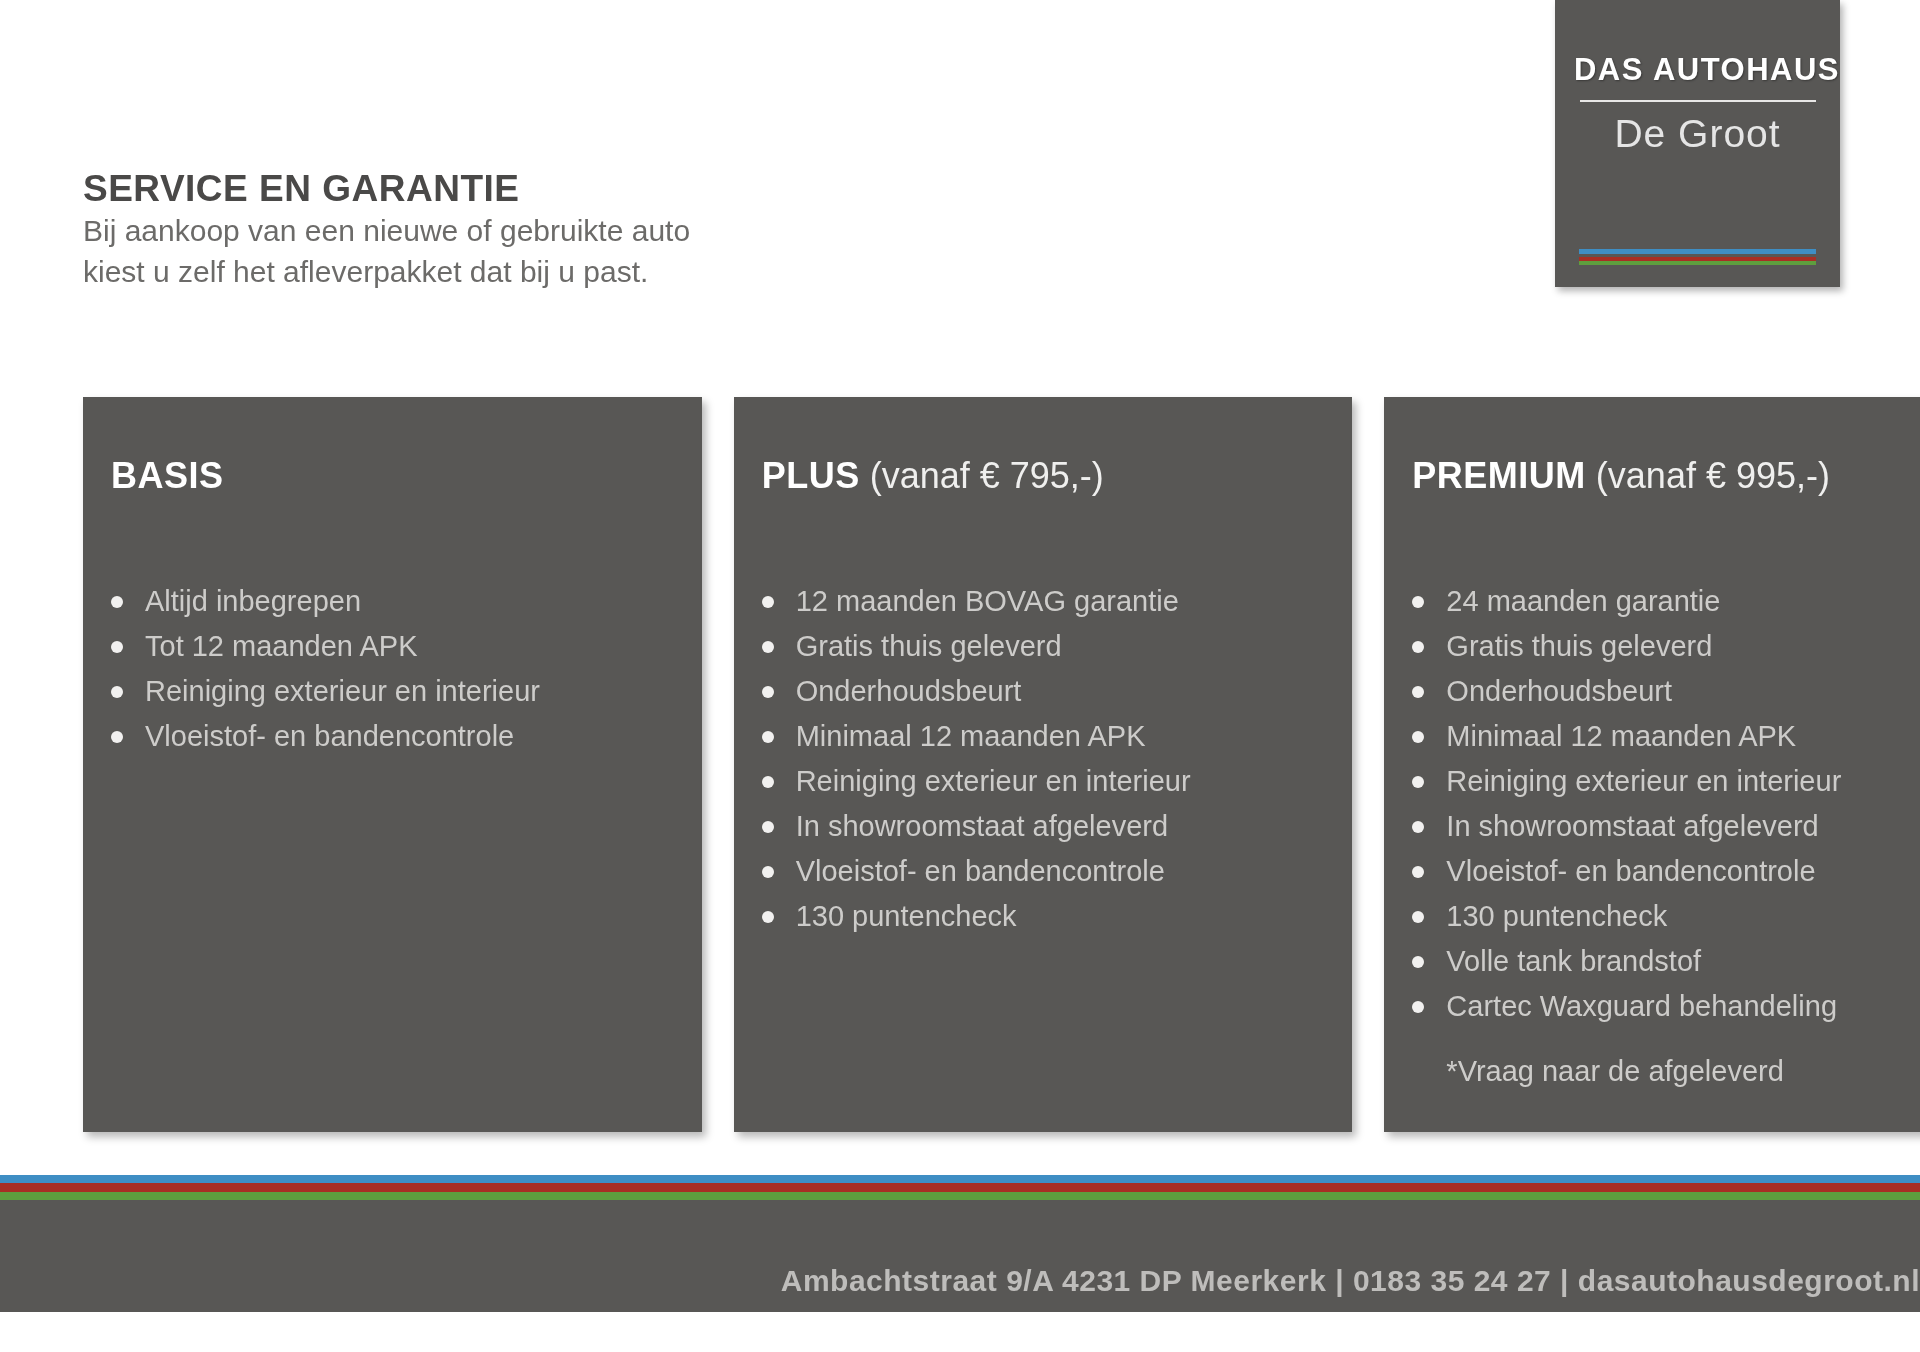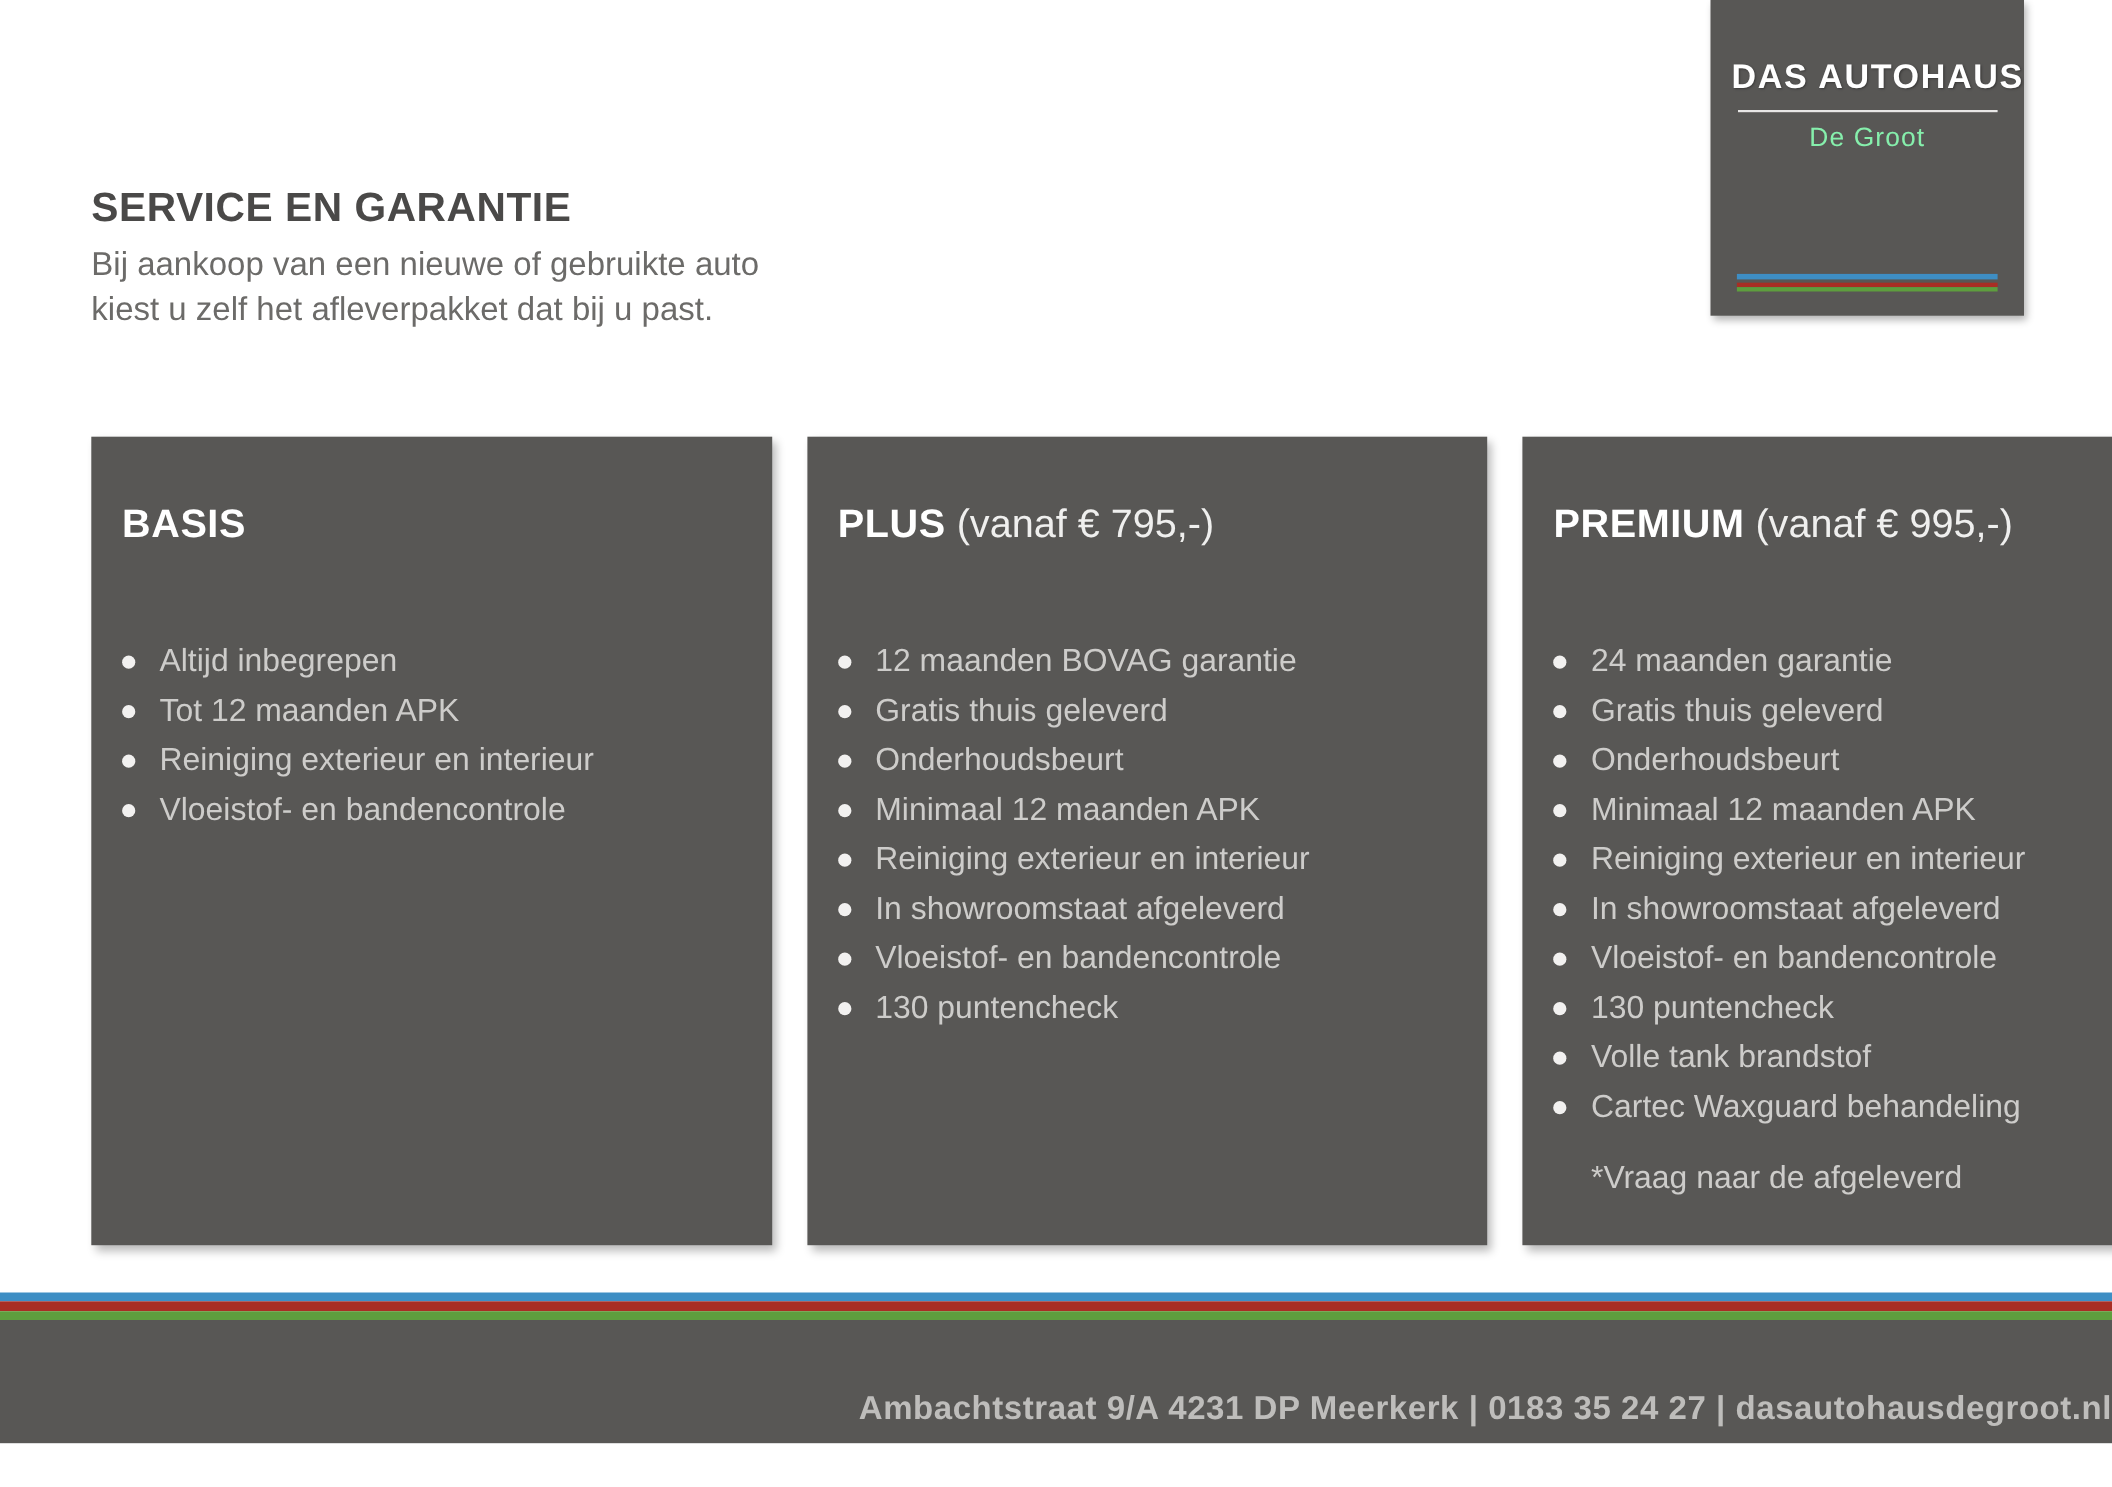--- a/index.html
+++ b/index.html
@@ -31,22 +31,22 @@
     letter-spacing: 1.5px;
     text-shadow: 1px 1px 2px rgba(0,0,0,0.35);
     text-align: right;
   }
   .logo-divider {
     width: 236px; height: 2px;
     background: #e8e7e6;
     margin: 12px auto 10px auto;
   }
   .logo-subbrand {
-    color: #86efac;
-    font-size: 24px;
+    color: #e5e5e5;
+    font-size: 39px;
     letter-spacing: 1px;
   }
   .logo-stripes {
     position: absolute;
     left: 24px; right: 24px; bottom: 22px;
   }
   .logo-stripes .stripe-blue  { height: 5px; background: #3e8ec4; margin-bottom: 3px; }
   .logo-stripes .stripe-red   { height: 4px; background: #a82e24; }
   .logo-stripes .stripe-green { height: 4px; background: #5e9e3e; }
 
@@ -55,21 +55,20 @@
     position: absolute;
     left: 83px; top: 168px;
   }
   .page-title {
     color: #4a4948;
     font-size: 37px;
     font-weight: bold;
     letter-spacing: 0.5px;
   }
   .page-subtitle {
-    margin-top: 10px;
     color: #6c6b69;
     font-size: 30px;
     line-height: 41px;
   }
 
   
   .cards {
     position: absolute;
     left: 83px; top: 397px;
     width: 1920px; height: 735px;

